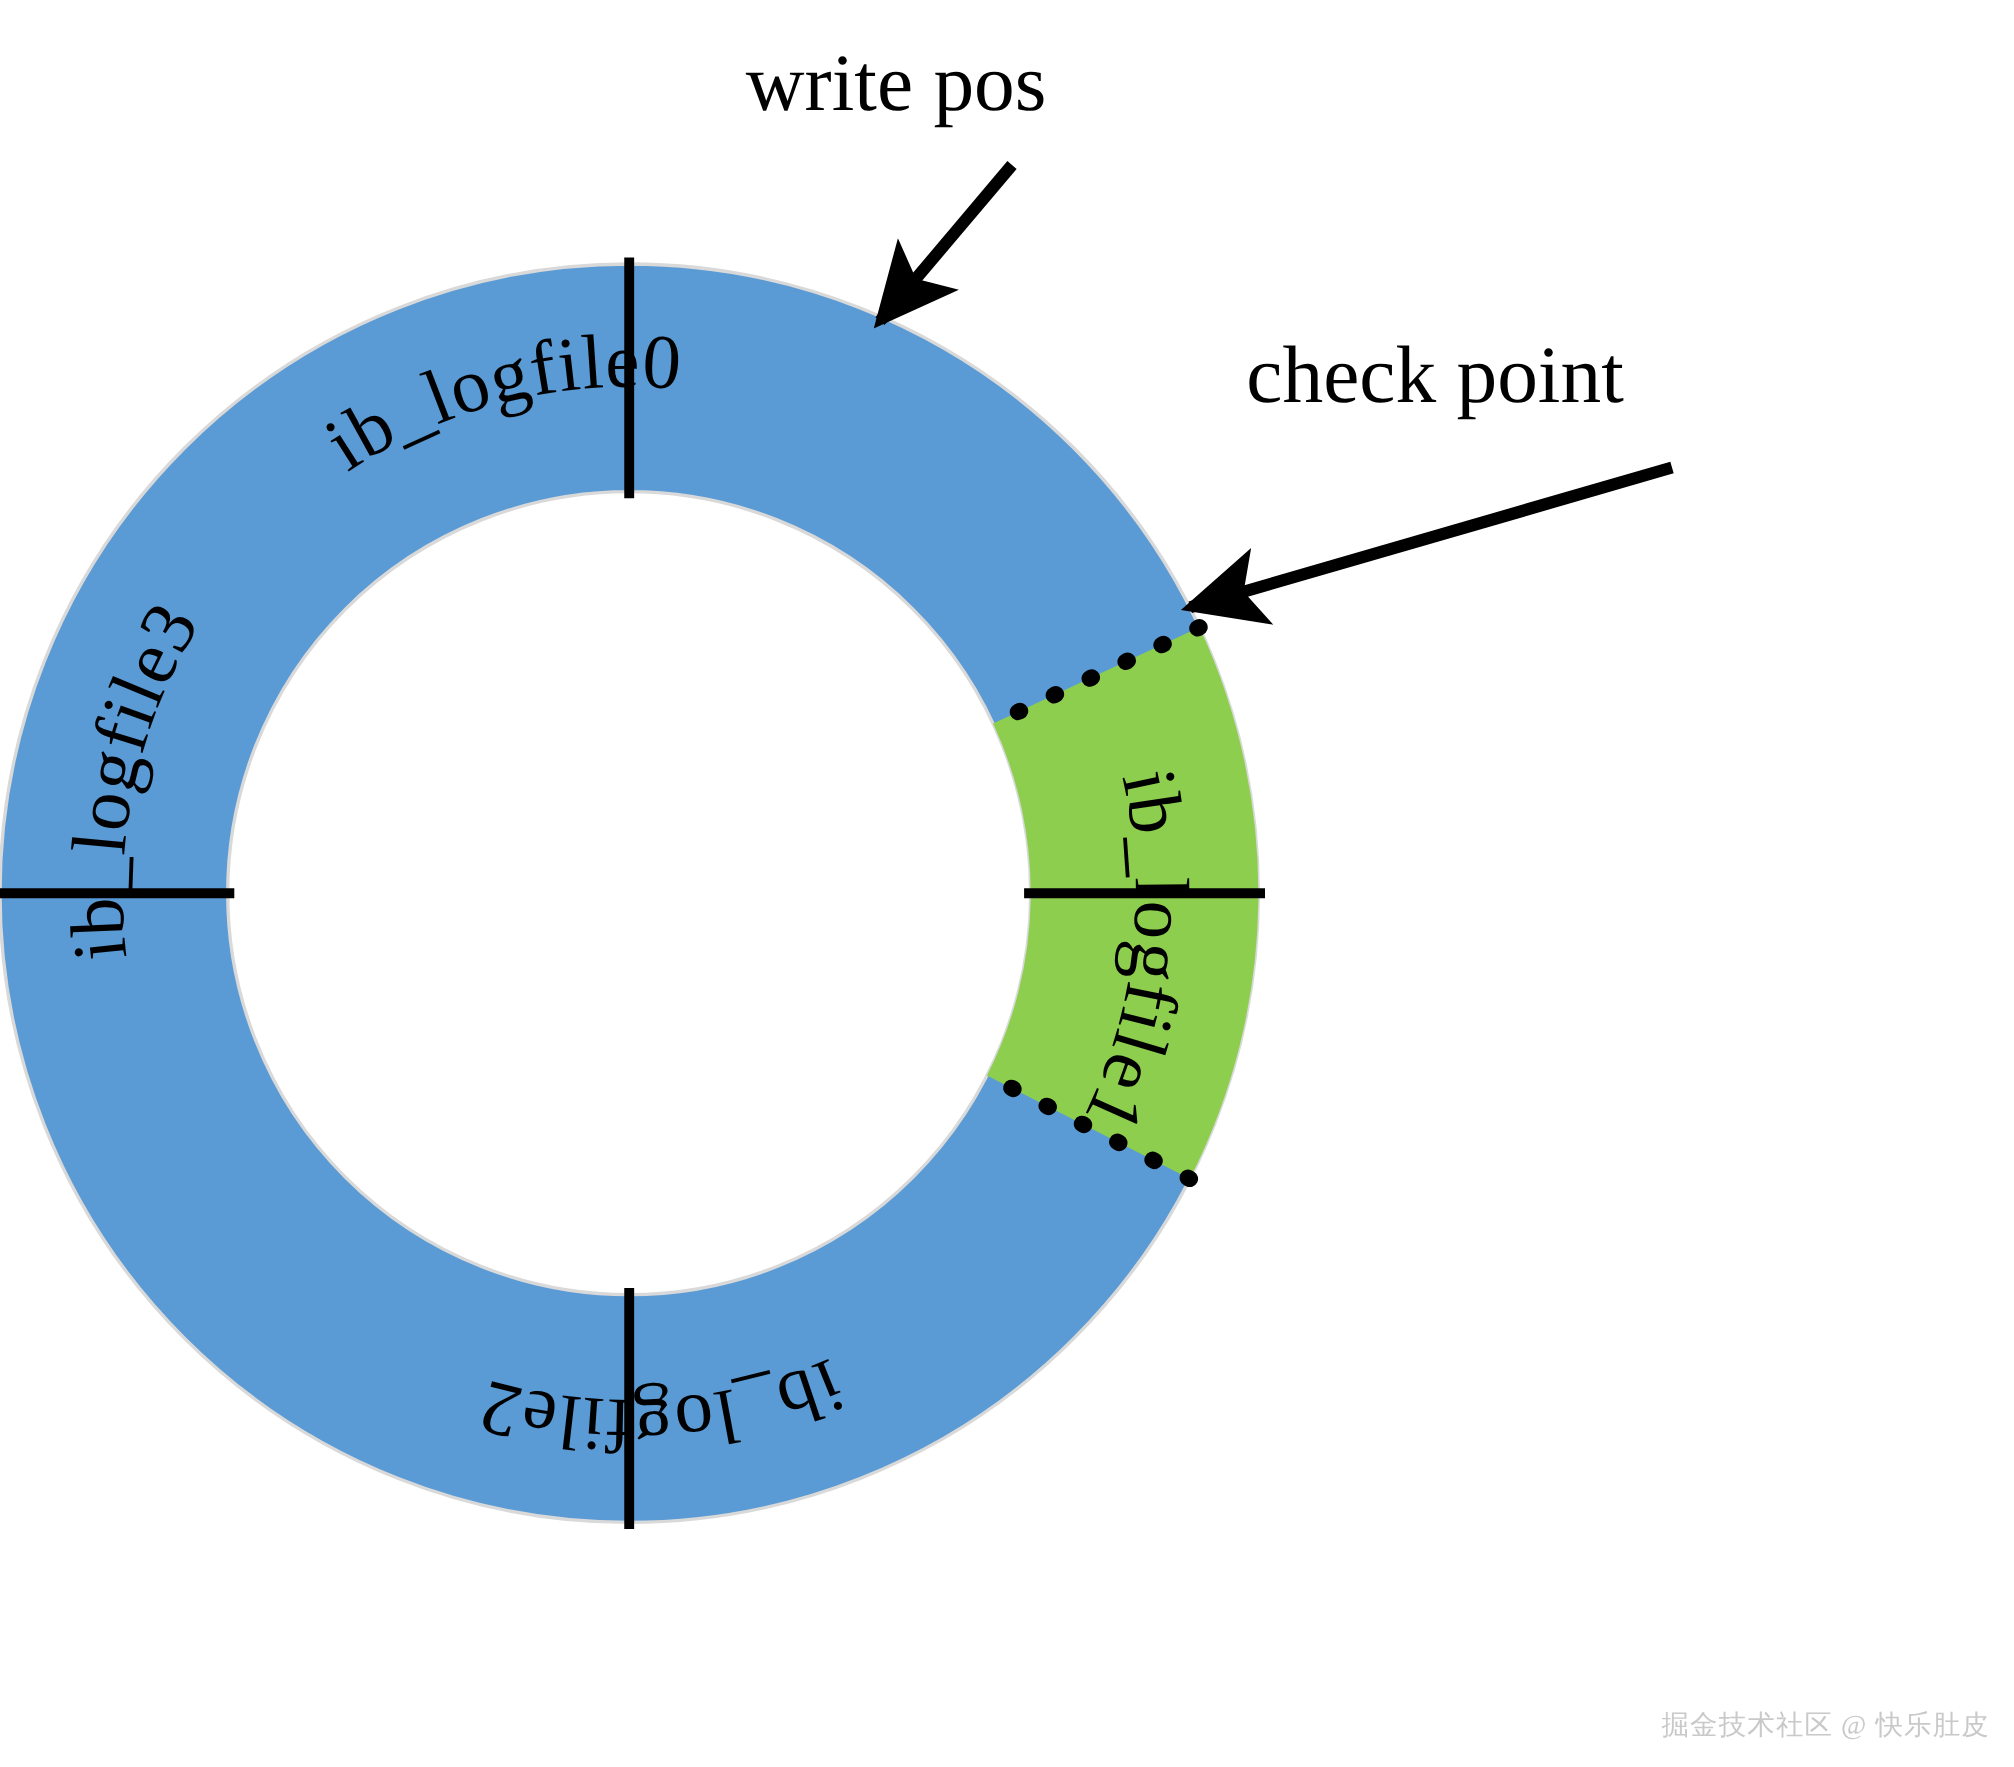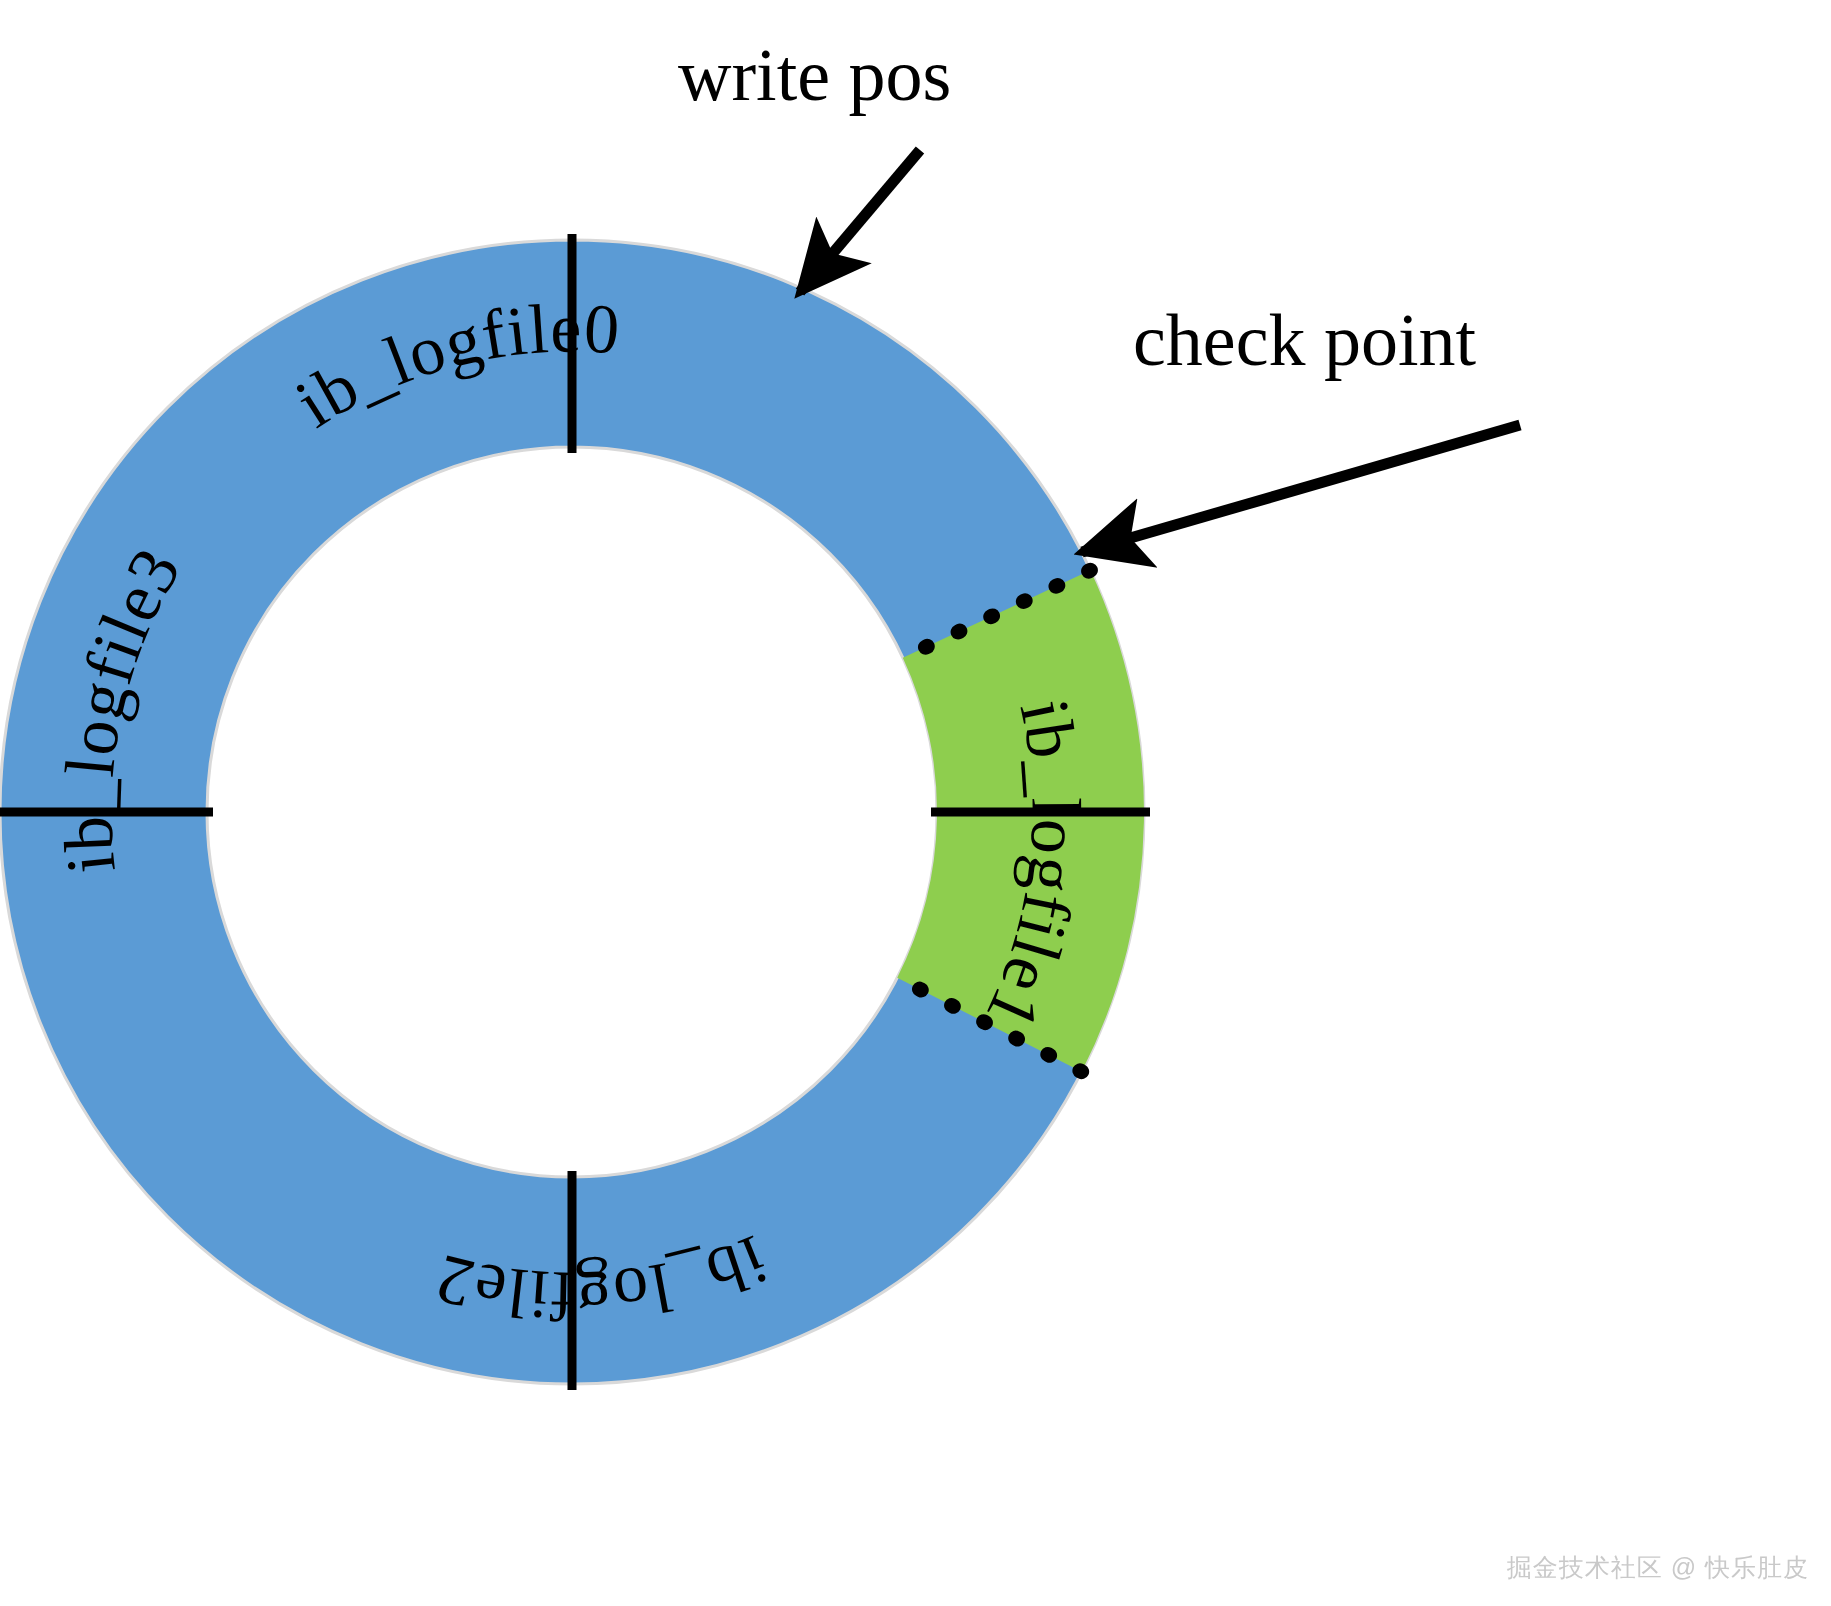--- a/index.html
+++ b/index.html
@@ -36,21 +36,21 @@
     font-family: "Liberation Serif", "DejaVu Serif", serif;
     font-size: 70px;
     fill: #000000;
     font-weight: 400;
     letter-spacing: 1px;
   }
   .watermark-text {
     position: absolute;
     right: 22px;
     bottom: 22px;
-    font-family: Liberation Sans, sans-serif;
+    font-family: Liberation Serif, serif;
     font-size: 25px;
     color: #c9c9c9;
     letter-spacing: 1px;
     white-space: nowrap;
     user-select: none;
   }
 </style>
 </head>
 <body>
 

